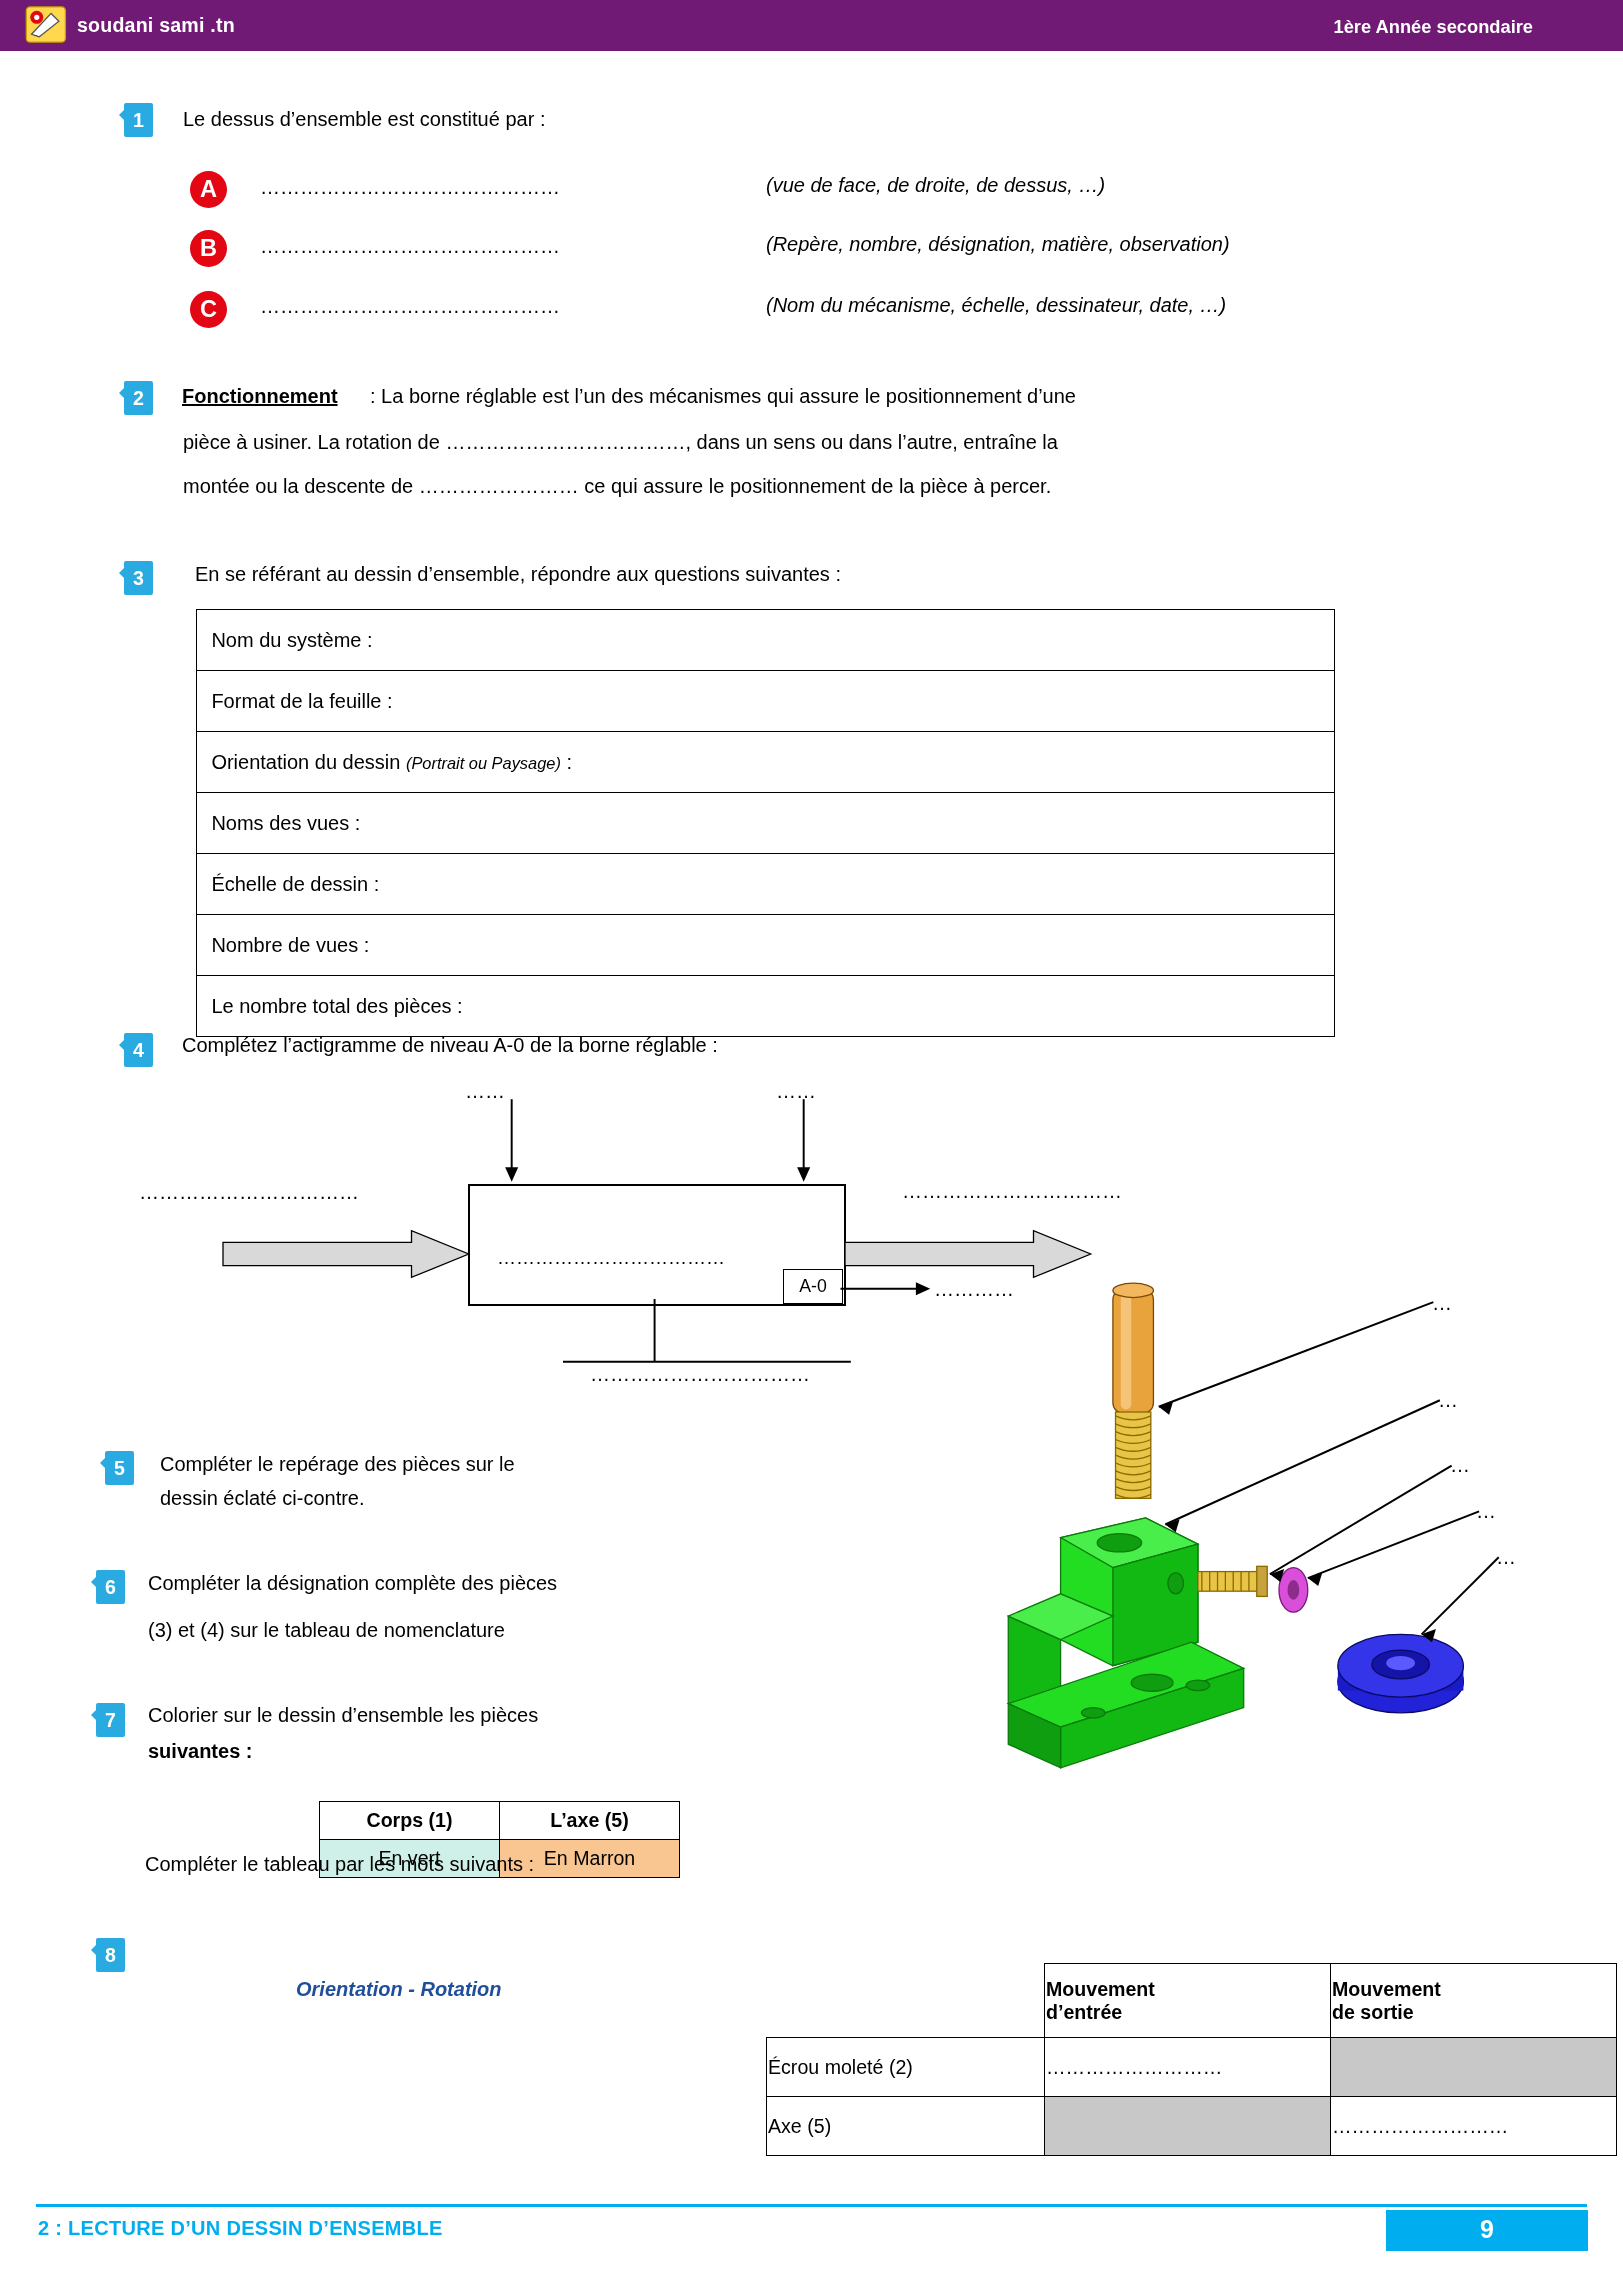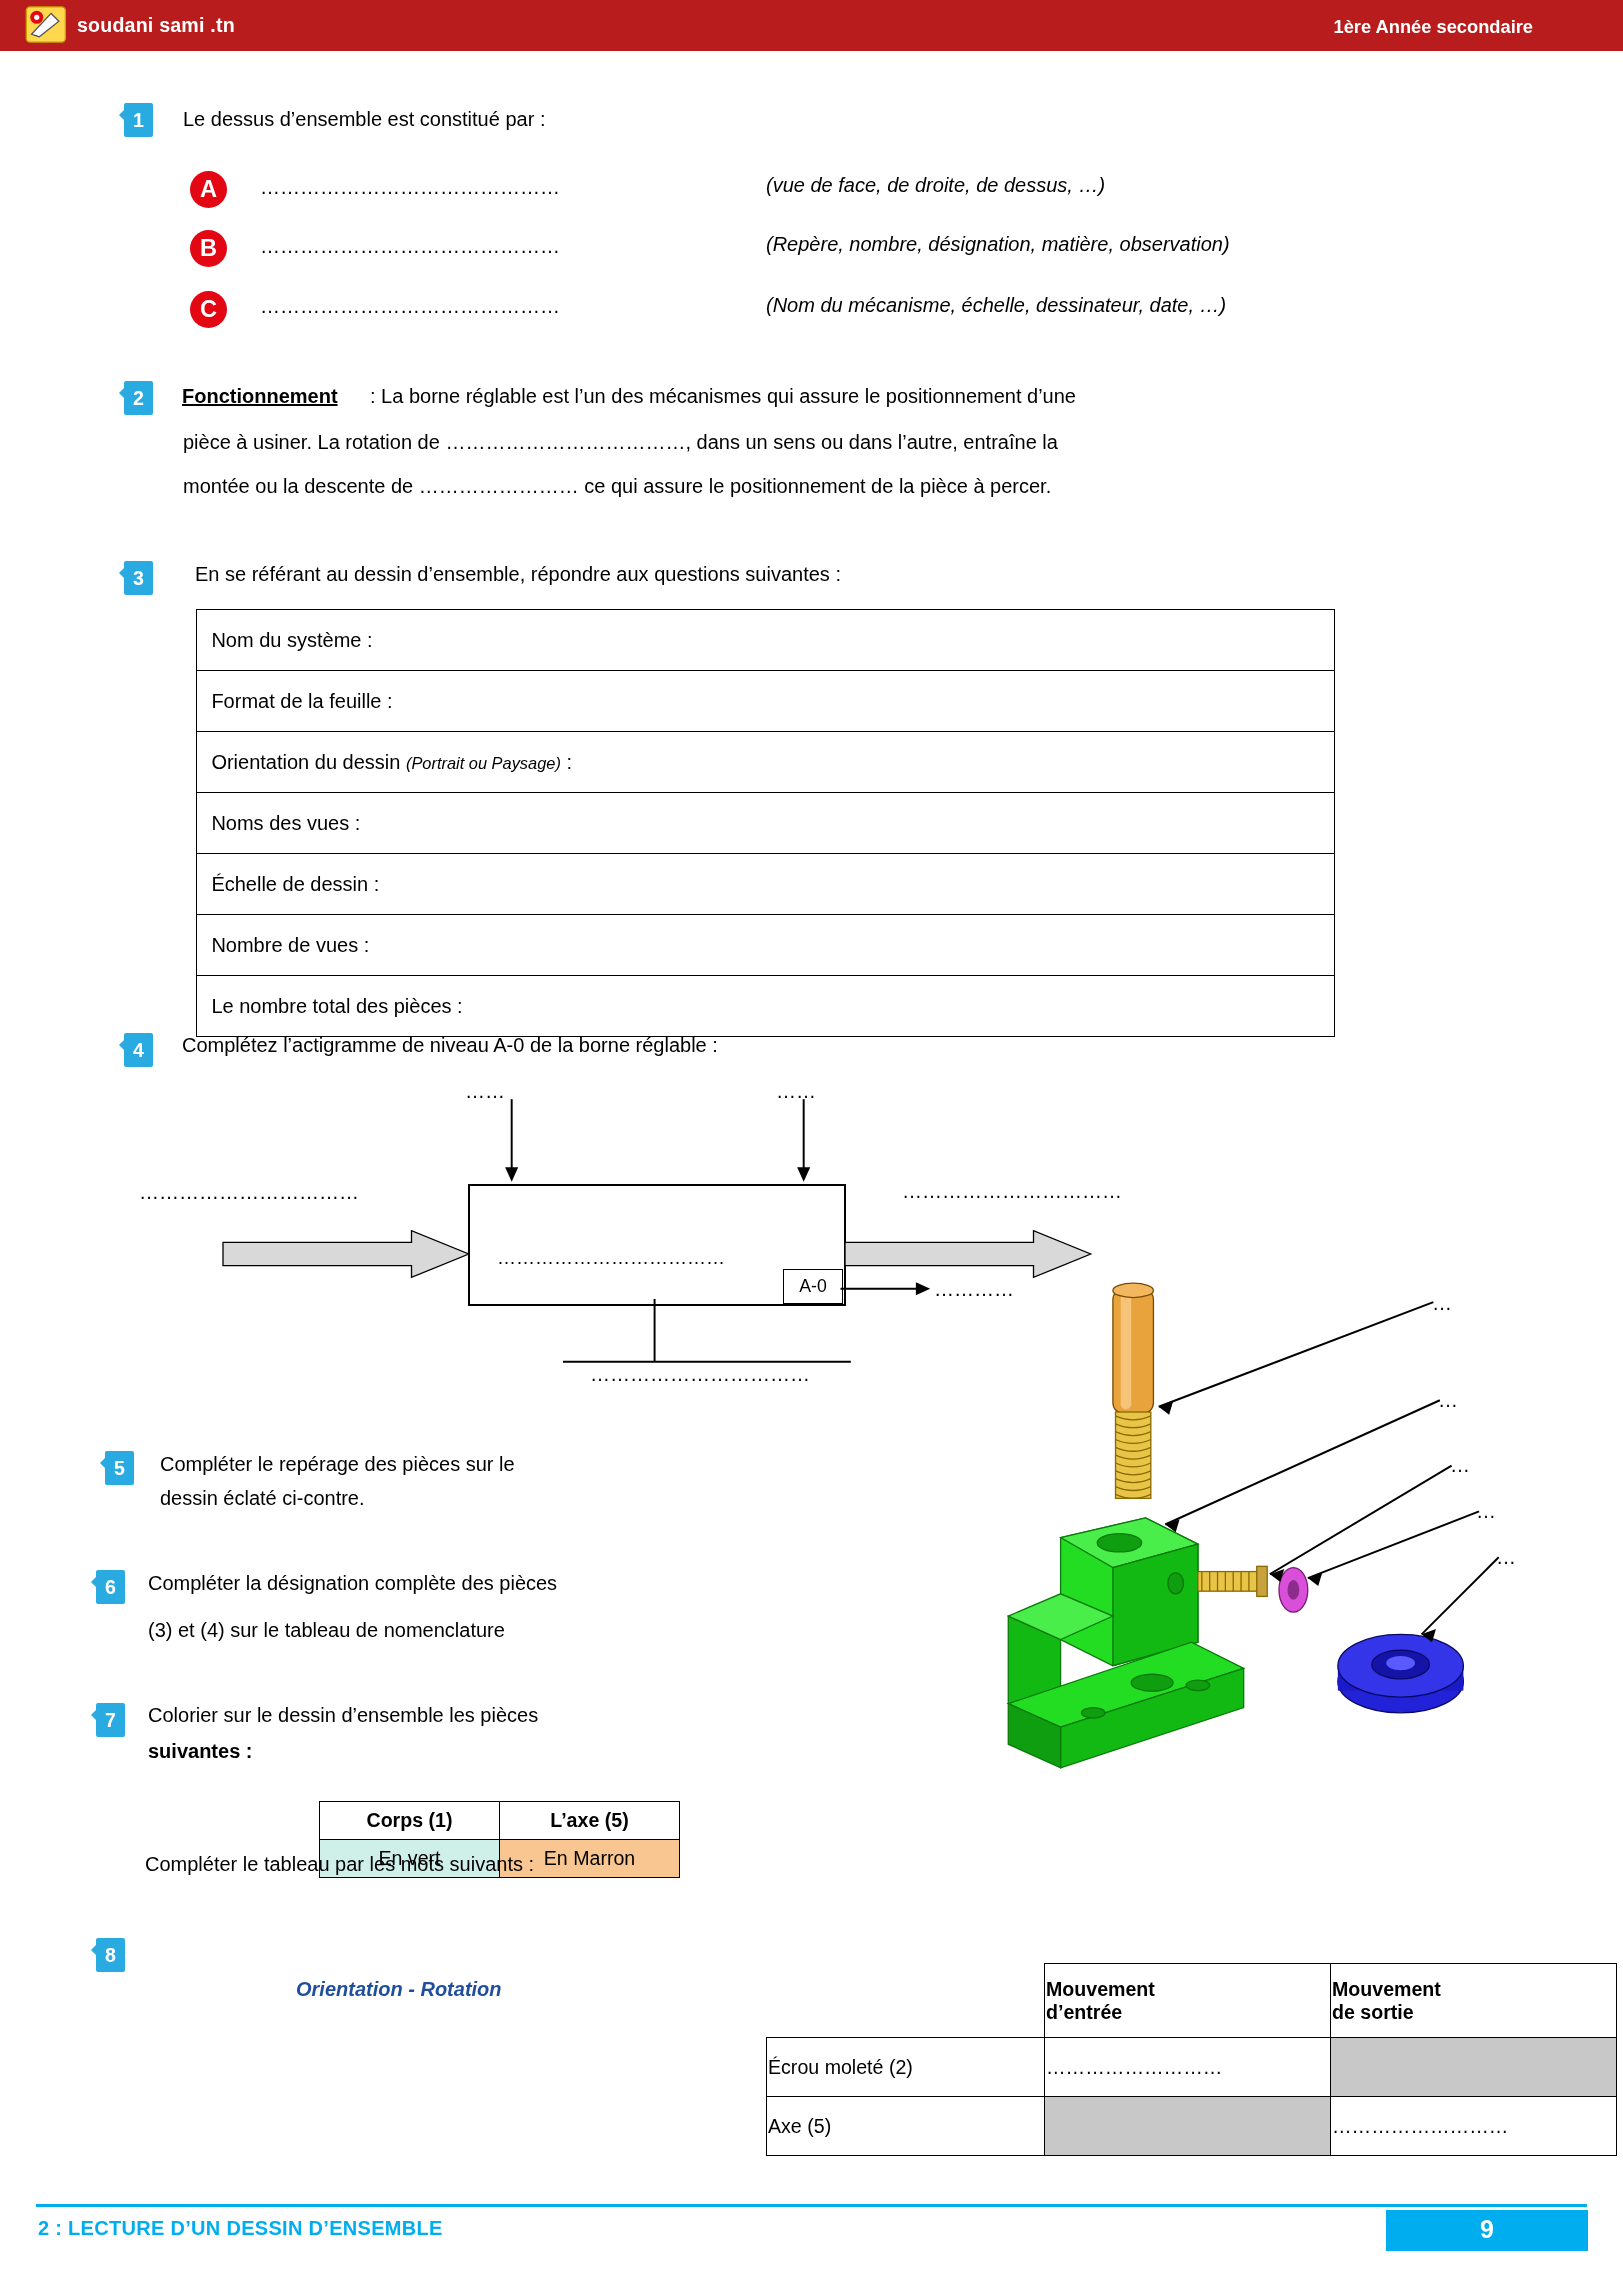--- a/index.html
+++ b/index.html
@@ -11,21 +11,21 @@
     color: #000000;
     position: relative;
     overflow: hidden;
   }
 
   
   .header {
     position: absolute;
     left: 0; top: 0;
     width: 1623px; height: 51px;
-    background: #b91c1c;
+    background: #701a75;
     color: #ffffff;
   }
   .header-left {
     position: absolute;
     left: 77px; top: 14.4px;
     font-size: 19.6px;
     font-weight: bold;
     letter-spacing: 0.2px;
   }
   .header-logo {

